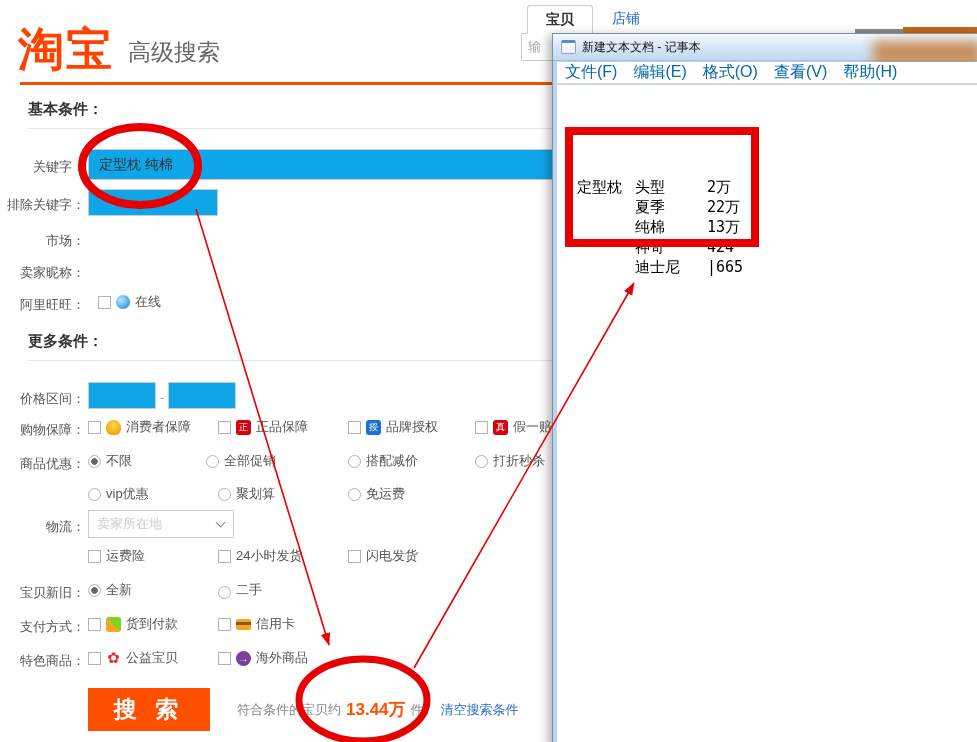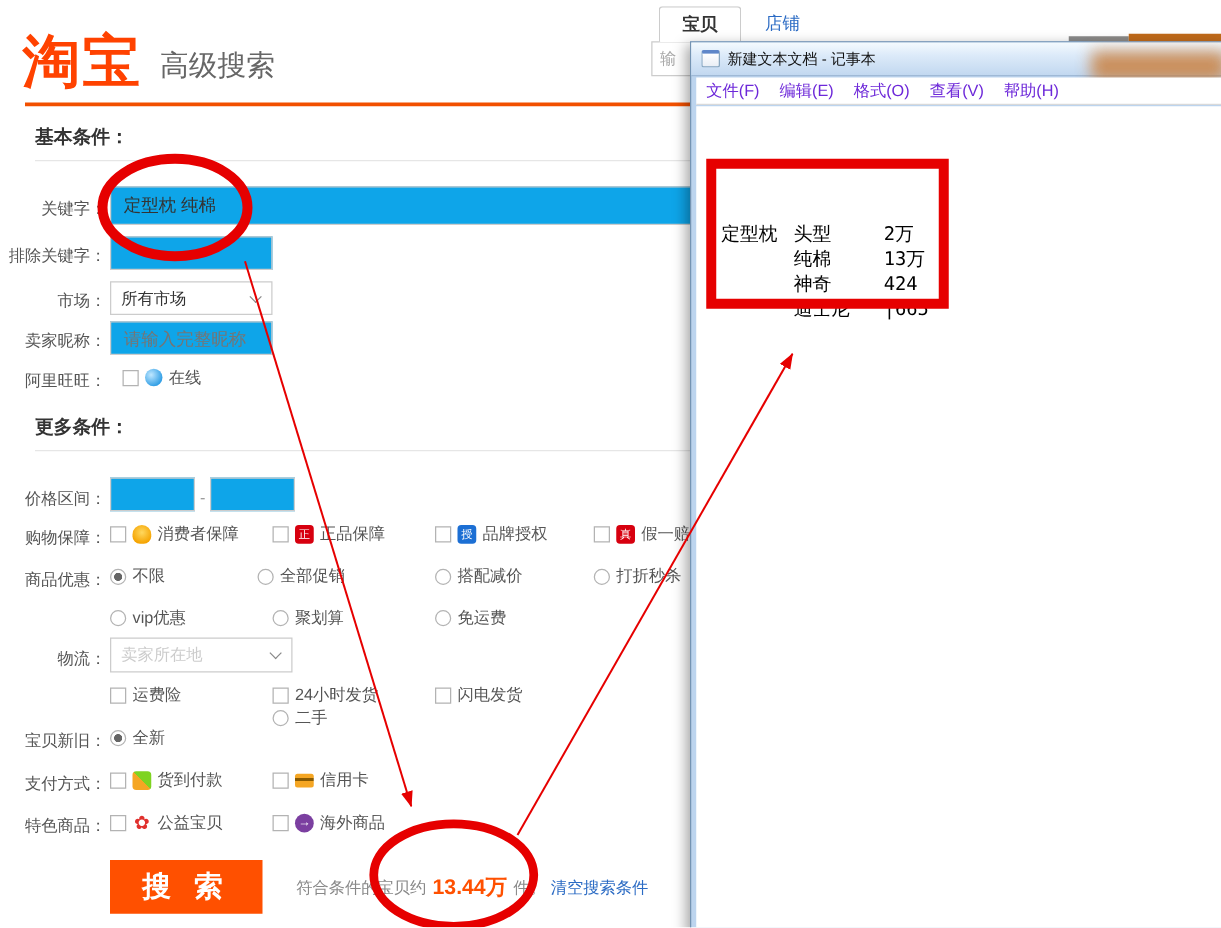--- a/index.html
+++ b/index.html
@@ -60,21 +60,21 @@
     background:#BCD4EE; border:1px solid #7493B2; box-shadow:-3px 3px 10px rgba(0,0,0,.35); }
   .np-titlebar { position:relative; height:27px; background:linear-gradient(#F4FAFE,#DCEAF9 40%,#C2D8F0);
     display:flex; align-items:center; padding-left:8px; border-bottom:1px solid #9FB9D6; }
   .np-icon { width:15px; height:14px; background:linear-gradient(#fff,#e9eef5); border:1px solid #8AA7C0;
     border-top:3px solid #5F87C9; border-radius:2px; margin-right:6px; flex:0 0 auto; }
   .np-title { font-size:12px; color:#111; }
   .glass-blob { position:absolute; right:0px; top:7px; width:108px; height:24px; background:#C97B36;
     filter:blur(6px); opacity:.8; border-radius:3px; }
   .np-menubar { position:absolute; left:4px; right:0; top:28px; height:22px; background:#fff;
     display:flex; align-items:center; border-bottom:1px solid #d9d9d9; }
-  .np-menu-item { font-size:13px; color:#6d28d9; padding:0 8px; }
+  .np-menu-item { font-size:16px; color:#0369a1; padding:0 8px; }
   .np-content { position:absolute; left:4px; right:0; top:51px; bottom:0; background:#fff; }
   .np-text { position:absolute; left:20px; top:92px; font-family:"DejaVu Sans Mono","Liberation Mono",monospace;
     font-size:15px; color:#000; line-height:20px; }
   .np-line { display:flex; }
   .np-c1 { width:58px; } .np-c2 { width:72px; }
 
   
   .ann { position:absolute; inset:0; z-index:20; pointer-events:none; }
 </style>
 </head>
@@ -99,27 +99,22 @@
     <div class="section-head" style="top:100px;">基本条件：</div>
     <div class="hr" style="top:128px;"></div>
 
     <div class="row-label" style="top:158px;">关键字：</div>
     <input class="txt-input" style="left: 88px; top: 149px; width: 590px; height: 31px;" value="定型枕 纯棉">
 
     <div class="row-label" style="top:196px;">排除关键字：</div>
     <input class="txt-input" style="left: 88px; top: 189px; width: 130px; height: 27px;">
 
     <div class="row-label" style="top:232px;">市场：</div>
-    <div class="select-box" style="left:88px; top:225px; width:130px; height:27px;">
-      <span>所有市场</span>
-      <span class="chev"></span>
-    </div>
 
     <div class="row-label" style="top:264px;">卖家昵称：</div>
-    <input class="txt-input" style="left: 88px; top: 257px; width: 130px; height: 27px;" placeholder="请输入完整昵称">
 
     <div class="row-label" style="top:296px;">阿里旺旺：</div>
     <div class="opt" style="left:98px; top:293px;">
       <span class="cb"></span>
       <span class="mini-icon ic-wangwang"></span>
       <span>在线</span>
     </div>
 
     <div class="section-head" style="top:332px;">更多条件：</div>
     <div class="hr" style="top:360px;"></div>
@@ -198,21 +193,21 @@
     <div class="opt" style="left:348px; top:547px;">
       <span class="cb"></span>
       <span>闪电发货</span>
     </div>
 
     <div class="row-label" style="top:584px;">宝贝新旧：</div>
     <div class="opt" style="left:88px; top:581px;">
       <span class="rd checked"></span>
       <span>全新</span>
     </div>
-    <div class="opt" style="left:218px; top:565px;">
+    <div class="opt" style="left:218px; top:581px;align-items:flex-end;">
       <span class="rd"></span>
       <span>二手</span>
     </div>
 
     <div class="row-label" style="top:618px;">支付方式：</div>
     <div class="opt" style="left:88px; top:615px;">
       <span class="cb"></span>
       <span class="mini-icon ic-cod"></span>
       <span>货到付款</span>
     </div>
@@ -255,20 +250,25 @@
       <span class="np-menu-item">格式(O)</span>
       <span class="np-menu-item">查看(V)</span>
       <span class="np-menu-item">帮助(H)</span>
     </div>
     <div class="np-content">
       <div class="np-text">
         <div class="np-line">
           <span class="np-c1">定型枕</span>
           <span class="np-c2">头型</span>
           <span>2万</span>
+        </div>
+        <div class="np-line">
+          <span class="np-c1"></span>
+          <span class="np-c2">夏季</span>
+          <span>22万</span>
         </div>
         <div class="np-line">
           <span class="np-c1"></span>
           <span class="np-c2">纯棉</span>
           <span>13万</span>
         </div>
         <div class="np-line">
           <span class="np-c1"></span>
           <span class="np-c2">神奇</span>
           <span>424</span>

